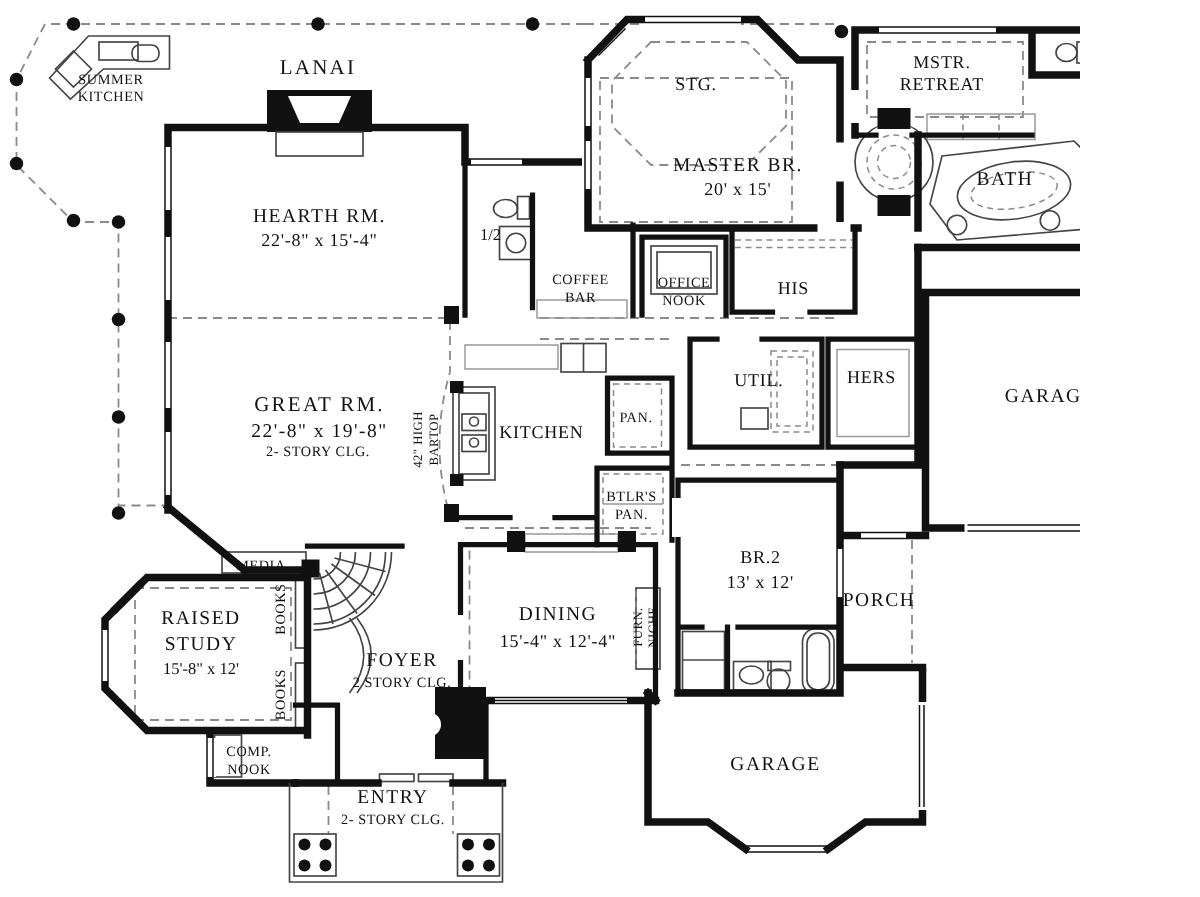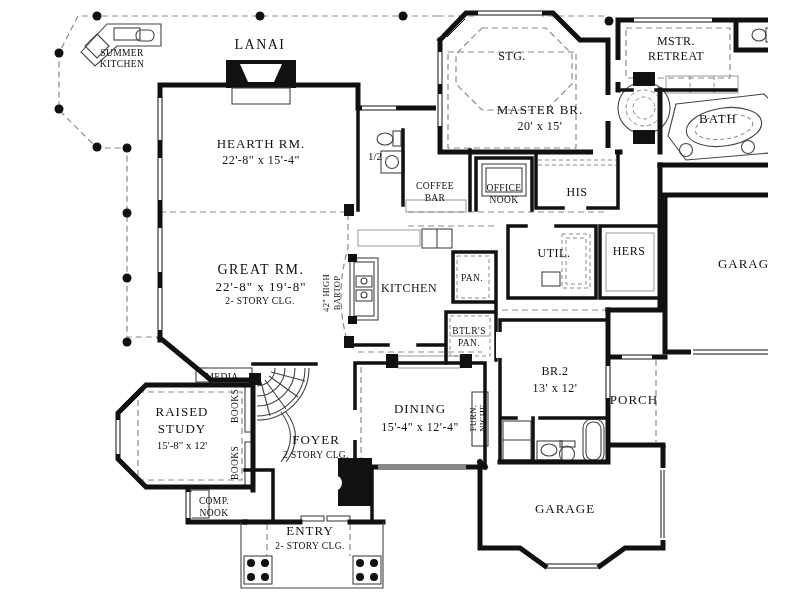--- a/index.html
+++ b/index.html
@@ -1,16 +1,16 @@
 <!DOCTYPE html>
 <html><head>
 <meta charset="utf-8">
 <style>
   html,body{margin:0;padding:0;background:#ffffff;}
-  #stage{width:720px;height:598px;background:#fff;position:relative;overflow:hidden;padding-left:48px;}
+  #stage{width:720px;height:598px;background:#fff;position:relative;overflow:hidden;}
   svg{display:block;}
   .wall{stroke:#111;stroke-width:5;fill:none;stroke-linecap:square;}
   .iwall{stroke:#111;stroke-width:3.5;fill:none;stroke-linecap:square;}
   .thin{stroke:#444;stroke-width:1.1;fill:none;}
   .gray{stroke:#999;stroke-width:1;fill:none;}
   .dash{stroke:#8a8a8a;stroke-width:1.2;fill:none;stroke-dasharray:6 4;}
   .dashf{stroke:#8a8a8a;stroke-width:1;fill:none;stroke-dasharray:4 3;}
   .win{stroke:#111;stroke-width:1;fill:none;}
   .blk{fill:#111;stroke:none;}
   .wht{fill:#fff;stroke:none;}

